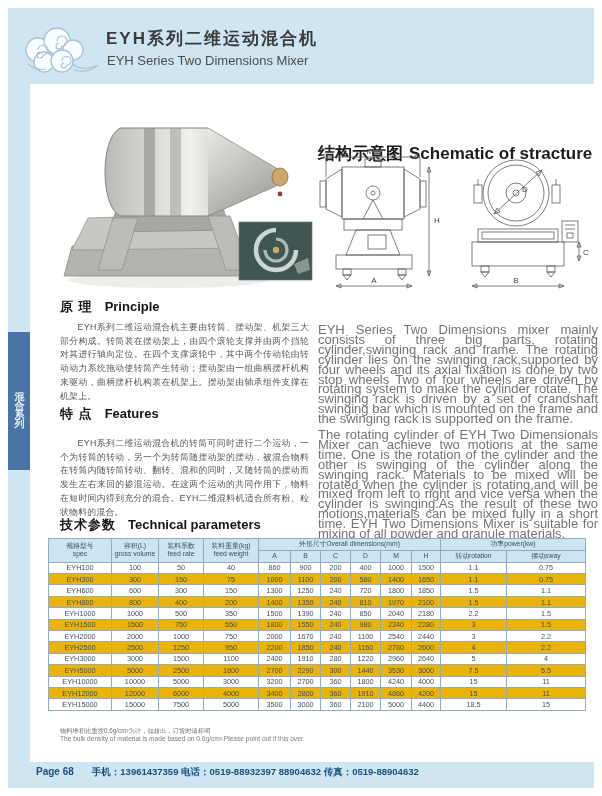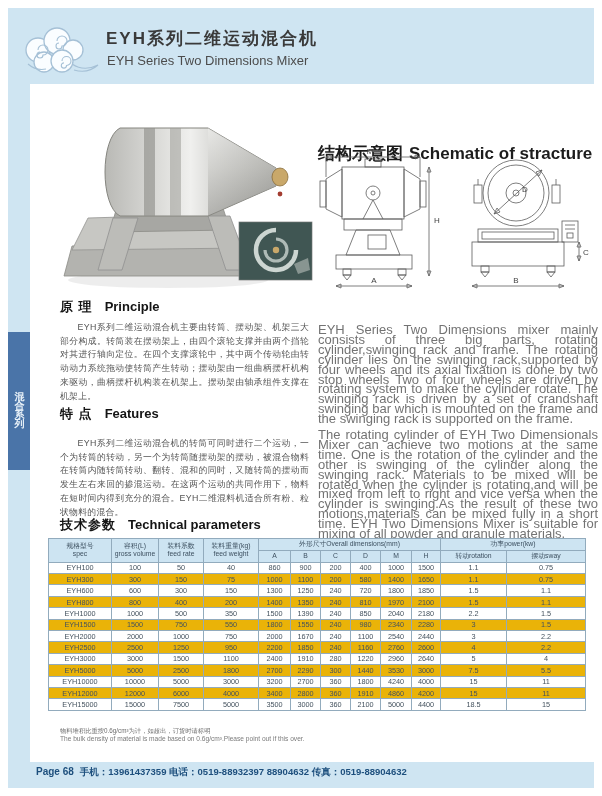--- a/index.html
+++ b/index.html
@@ -41,21 +41,21 @@
   .tech-table{position:absolute;left:48px;top:538px;border-collapse:collapse;table-layout:fixed;width:537px;}
   .tech-table th,.tech-table td{border:1px solid #92abbd;overflow:hidden;white-space:nowrap;}
   .tech-table thead th{background:#cde4f2;font-weight:normal;font-size:6.8px;line-height:1.3;color:#3d5060;padding:1px 0;text-align:center;}
   .tech-table thead th span{display:block;}
   .tech-table tbody td{height:10.4px;text-align:center;padding:0;font-size:7.3px;color:#44525e;}
   .tech-table tbody tr.alt{background:#eab308;}
   .note{position:absolute;left:60px;font-size:6.3px;color:#6d6d6d;line-height:8px;}
 
   
   .footer{position:absolute;left:36px;top:766px;font-size:10px;font-weight:bold;color:#1d4f7d;}
-  .footer .contact{margin-left:6px;font-size:9.5px;}
+  .footer .contact{margin-left:18px;font-size:9.5px;}
 </style>
 </head>
 <body>
 
 <div class="blue-page"></div>
 <div class="white-panel"></div>
 
 <svg class="hdr-logo" viewBox="0 0 90 62">
   <g fill="#fafdff" stroke="#a5c0d6" stroke-width="1.3">
     <circle cx="24" cy="30" r="12"></circle>

